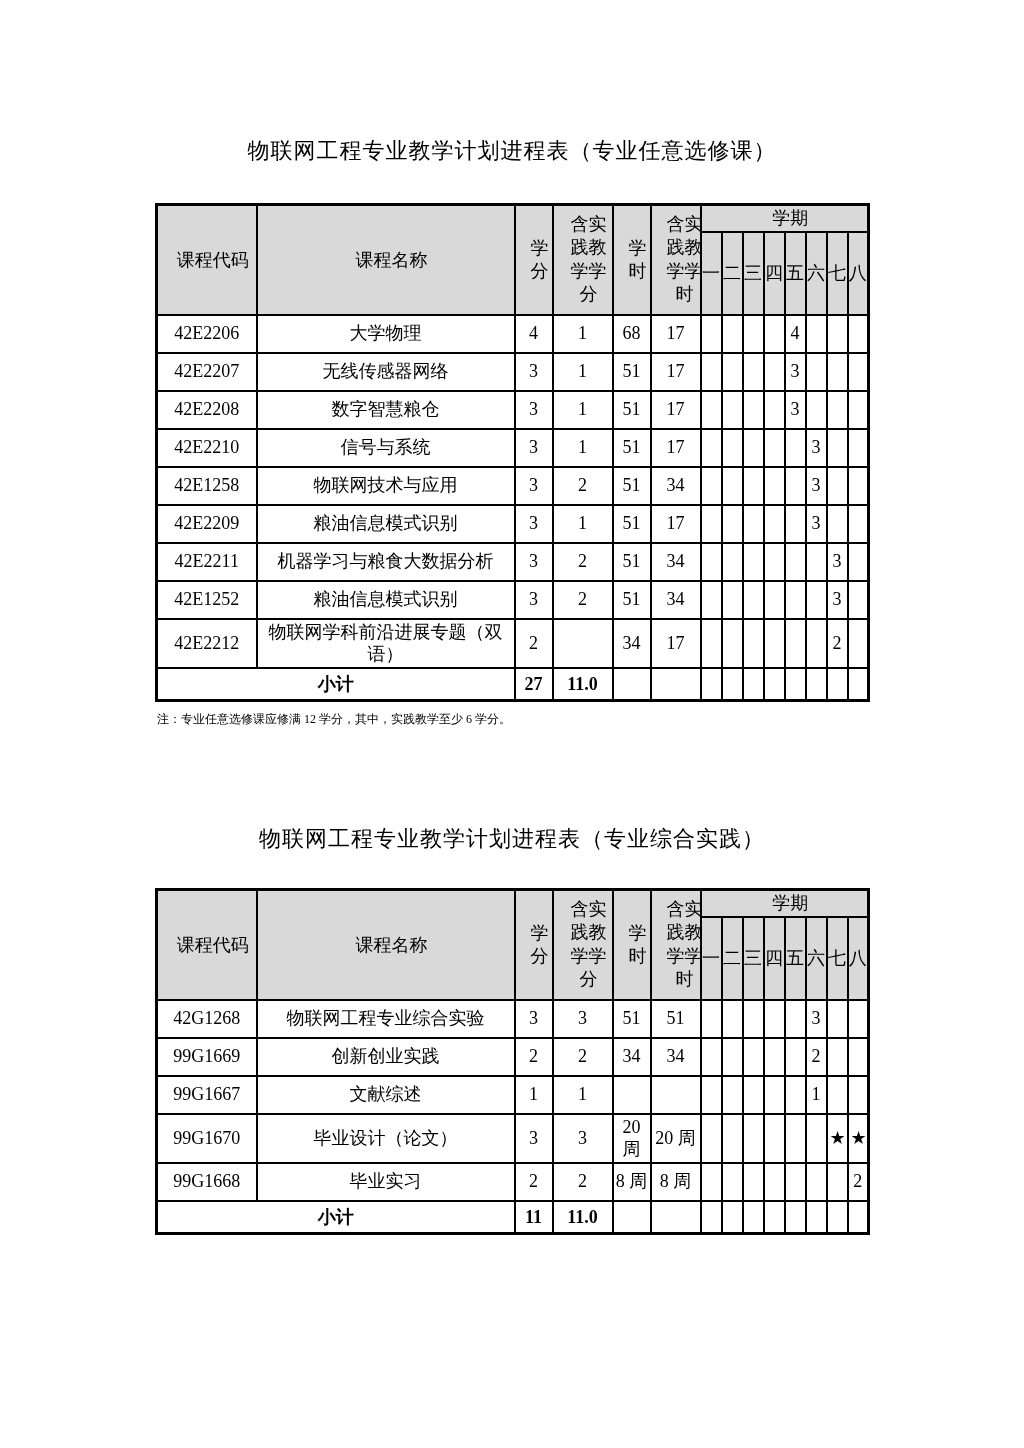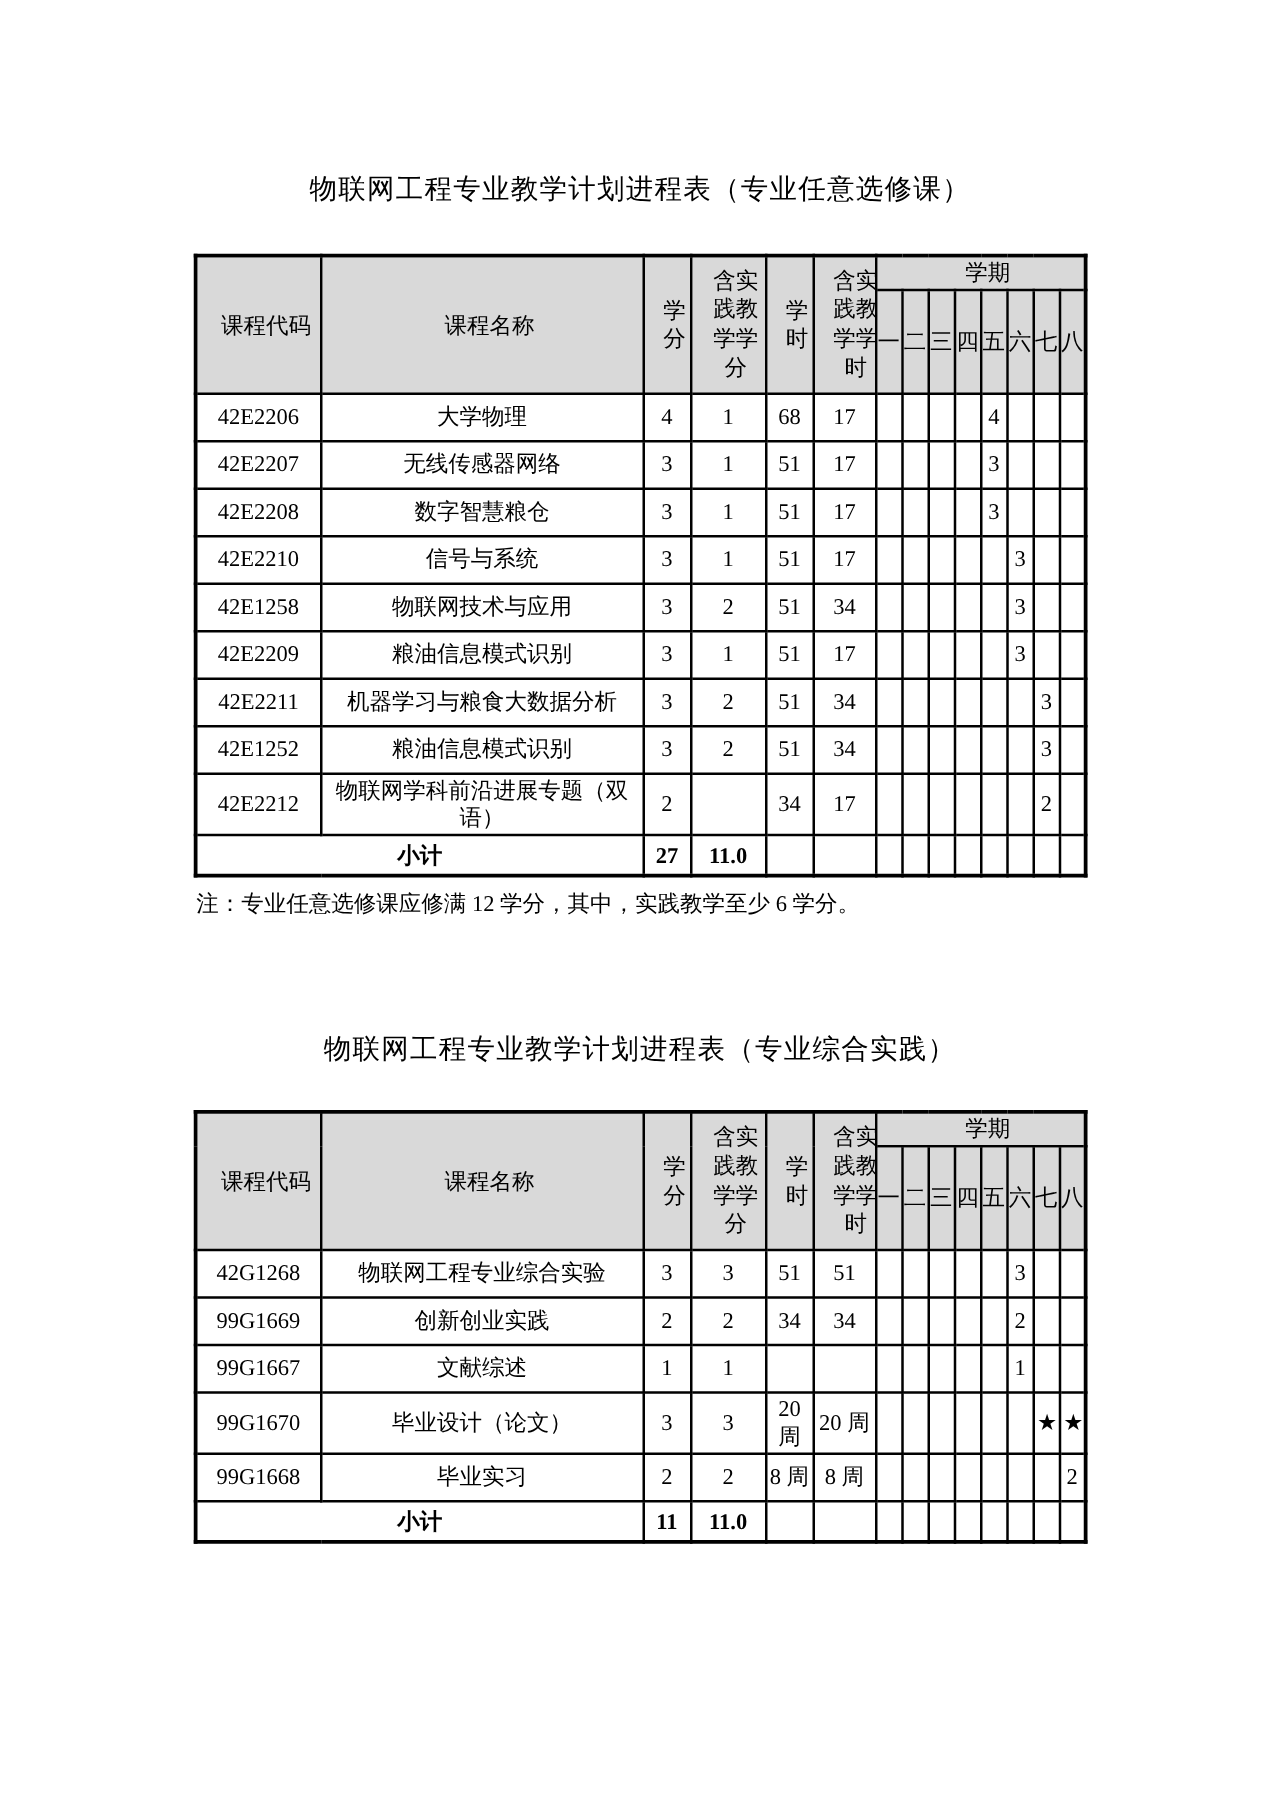--- a/index.html
+++ b/index.html
@@ -42,21 +42,21 @@
 
   tbody tr.data-row   { height: 38px; padding-left: 29px; }
   tbody tr.subtotal-row { height: 33px; padding-left: 12px; }
   tbody tr.subtotal-row td { font-weight: bold; }
 
   td.name-cell { text-align: left; padding-left: 5px; padding-right: 3px; }
   td.sem-cell  { padding: 0; }
 
   .table-note {
     position: absolute; left: 157px; top: 711px;
-    font-size: 18px;
+    font-size: 12px;
   }
 </style>
 </head>
 <body>
 
 <h1 class="doc-title" id="title-electives">物联网工程专业教学计划进程表（专业任意选修课）</h1>
 
 <table class="sched" id="table-electives">
   <colgroup>
     <col style="width:100px">

